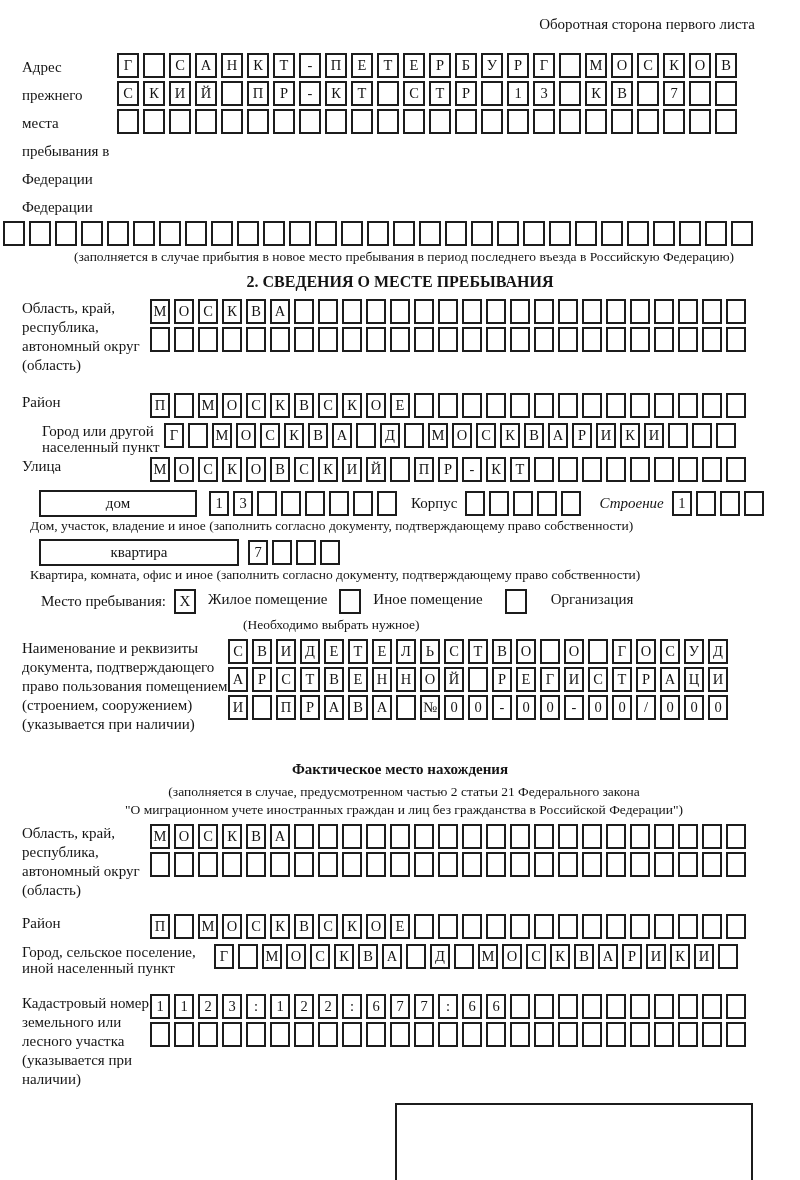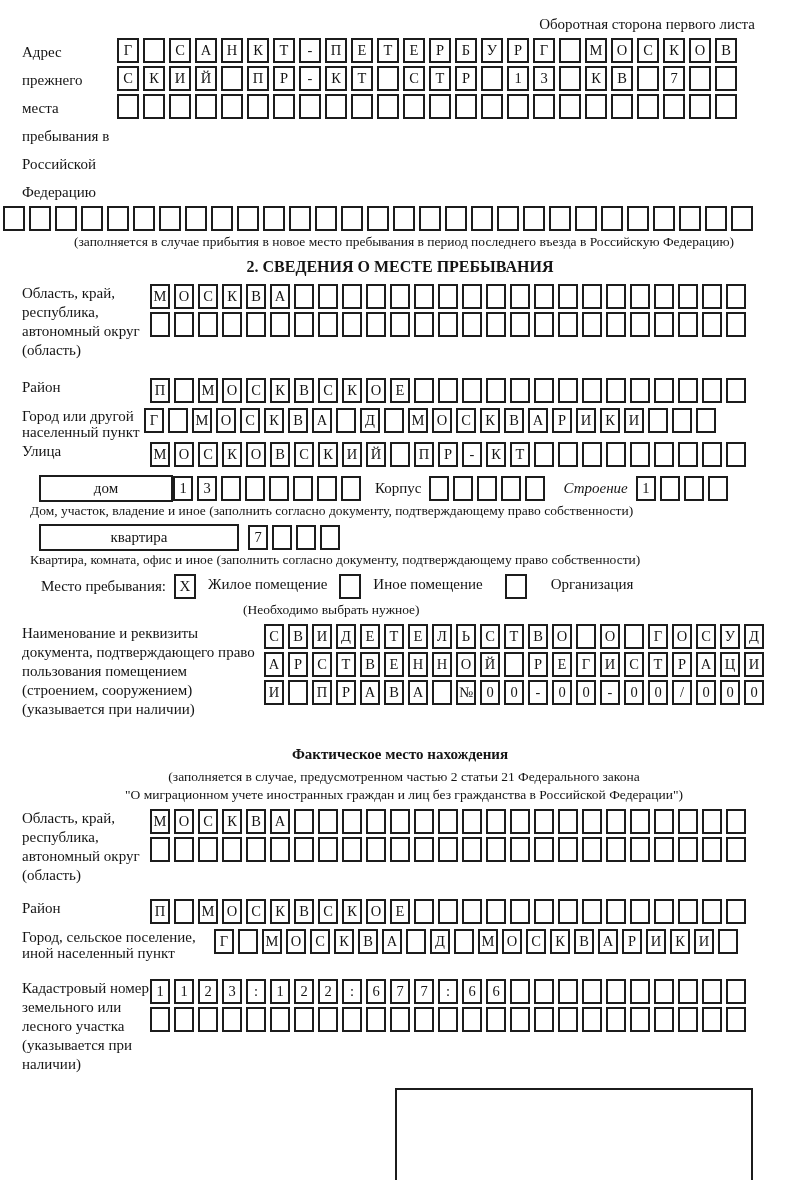--- a/index.html
+++ b/index.html
@@ -2,48 +2,48 @@
 <html lang="ru"><head>
 <meta charset="utf-8">
 <style>
   html,body{margin:0;padding:0;}
   body{
     width:800px;height:1180px;overflow:hidden;background:#ffffff;color:#141414;
     font-family:"Liberation Serif","DejaVu Serif",serif;font-size:15px;
     -webkit-font-smoothing:antialiased;
   }
   .page{position:relative;width:800px;height:1180px;}
-  .hdr-note{margin:16px 45px 5px 0;text-align:right;font-size:15px;}
+  .hdr-note{margin:16px 45px 20px 0;text-align:right;font-size:15px;}
 
   
   .boxrow{display:flex;margin-bottom:3px;}
   .cbox{
     flex:none;box-sizing:border-box;width:20px;height:25px;margin-right:4px;
     border:2px solid #1c1c1c;display:inline-flex;align-items:center;justify-content:center;
     font-size:14.5px;line-height:1;background:#fff;
   }
   .wide .cbox{width:22px;}
 
   .field{display:flex;align-items:flex-start;}
   .flabel{flex:none;box-sizing:border-box;padding-left:22px;line-height:19px;font-size:15px;}
   .w150{width:150px;}
-  .w255{width:264px;}
+  .w255{width:228px;}
   .addr-label{width:117px;line-height:28px;}
   .rowstack{display:flex;flex-direction:column;}
 
   .center-note{text-align:center;font-size:13.5px;margin:2px 0 6px 8px;}
   .left-note{font-size:13.5px;margin:1px 0 5px 30px;}
   .sec-title{text-align:center;font-weight:bold;font-size:16px;margin:8px 0 8px 0;}
   .sub-title{text-align:center;font-weight:bold;font-size:15px;margin:10px 0 6px 0;}
 
   
   .hrow{display:flex;align-items:center;margin-left:39px;margin-top:5px;}
   .bigbox{flex:none;box-sizing:border-box;height:27px;border:2px solid #1c1c1c;
           display:flex;align-items:center;justify-content:center;font-size:15px;background:#fff;}
-  .bb-house{width:134px;}
+  .bb-house{width:158px;margin-right:12px;}
   .bb-apt{width:200px;margin-right:9px;}
   .inline-lbl{margin:0 8px 0 10px;font-size:15px;}
 
   .chkrow{display:flex;align-items:center;margin:6px 0 0 41px;}
   .chkbox{flex:none;box-sizing:border-box;width:22px;height:25px;border:2px solid #1c1c1c;
           display:inline-flex;align-items:center;justify-content:center;font-size:15px;}
   .opt-lbl{margin:0 12px 4px 12px;}
 
   .stamp-wrap{margin:14px 0 0 395px;width:360px;}
   .stamp-box{box-sizing:border-box;width:358px;height:176px;border:2px solid #1c1c1c;background:#fff;}
@@ -51,21 +51,21 @@
   .mt2{margin-top:2px;} .mt4{margin-top:4px;}
 </style>
 </head>
 <body>
 
 <div class="page">
 
   <div class="hdr-note">Оборотная сторона первого листа</div>
 
   <div class="field">
-    <div class="flabel addr-label">Адрес прежнего места пребывания в Российской Федерацию</div>
+    <div class="flabel addr-label">Адрес прежнего места пребывания в Федерации Федерации</div>
     <div class="rowstack">
       <div class="boxrow wide">
           <span class="cbox">Г</span>
           <span class="cbox"></span>
           <span class="cbox">С</span>
           <span class="cbox">А</span>
           <span class="cbox">Н</span>
           <span class="cbox">К</span>
           <span class="cbox">Т</span>
           <span class="cbox">-</span>
@@ -260,21 +260,21 @@
         <span class="cbox"></span>
         <span class="cbox"></span>
         <span class="cbox"></span>
         <span class="cbox"></span>
         <span class="cbox"></span>
         <span class="cbox"></span>
       </div>
   </div>
 
   <div class="field mt2">
-    <div class="flabel" style="width:144px;line-height:16px;">Город или другой населенный пункт</div>
+    <div class="flabel" style="width:144px;line-height:16px;margin-left:20px;">Город или другой населенный пункт</div>
     <div class="boxrow">
         <span class="cbox">Г</span>
         <span class="cbox"></span>
         <span class="cbox">М</span>
         <span class="cbox">О</span>
         <span class="cbox">С</span>
         <span class="cbox">К</span>
         <span class="cbox">В</span>
         <span class="cbox">А</span>
         <span class="cbox"></span>

